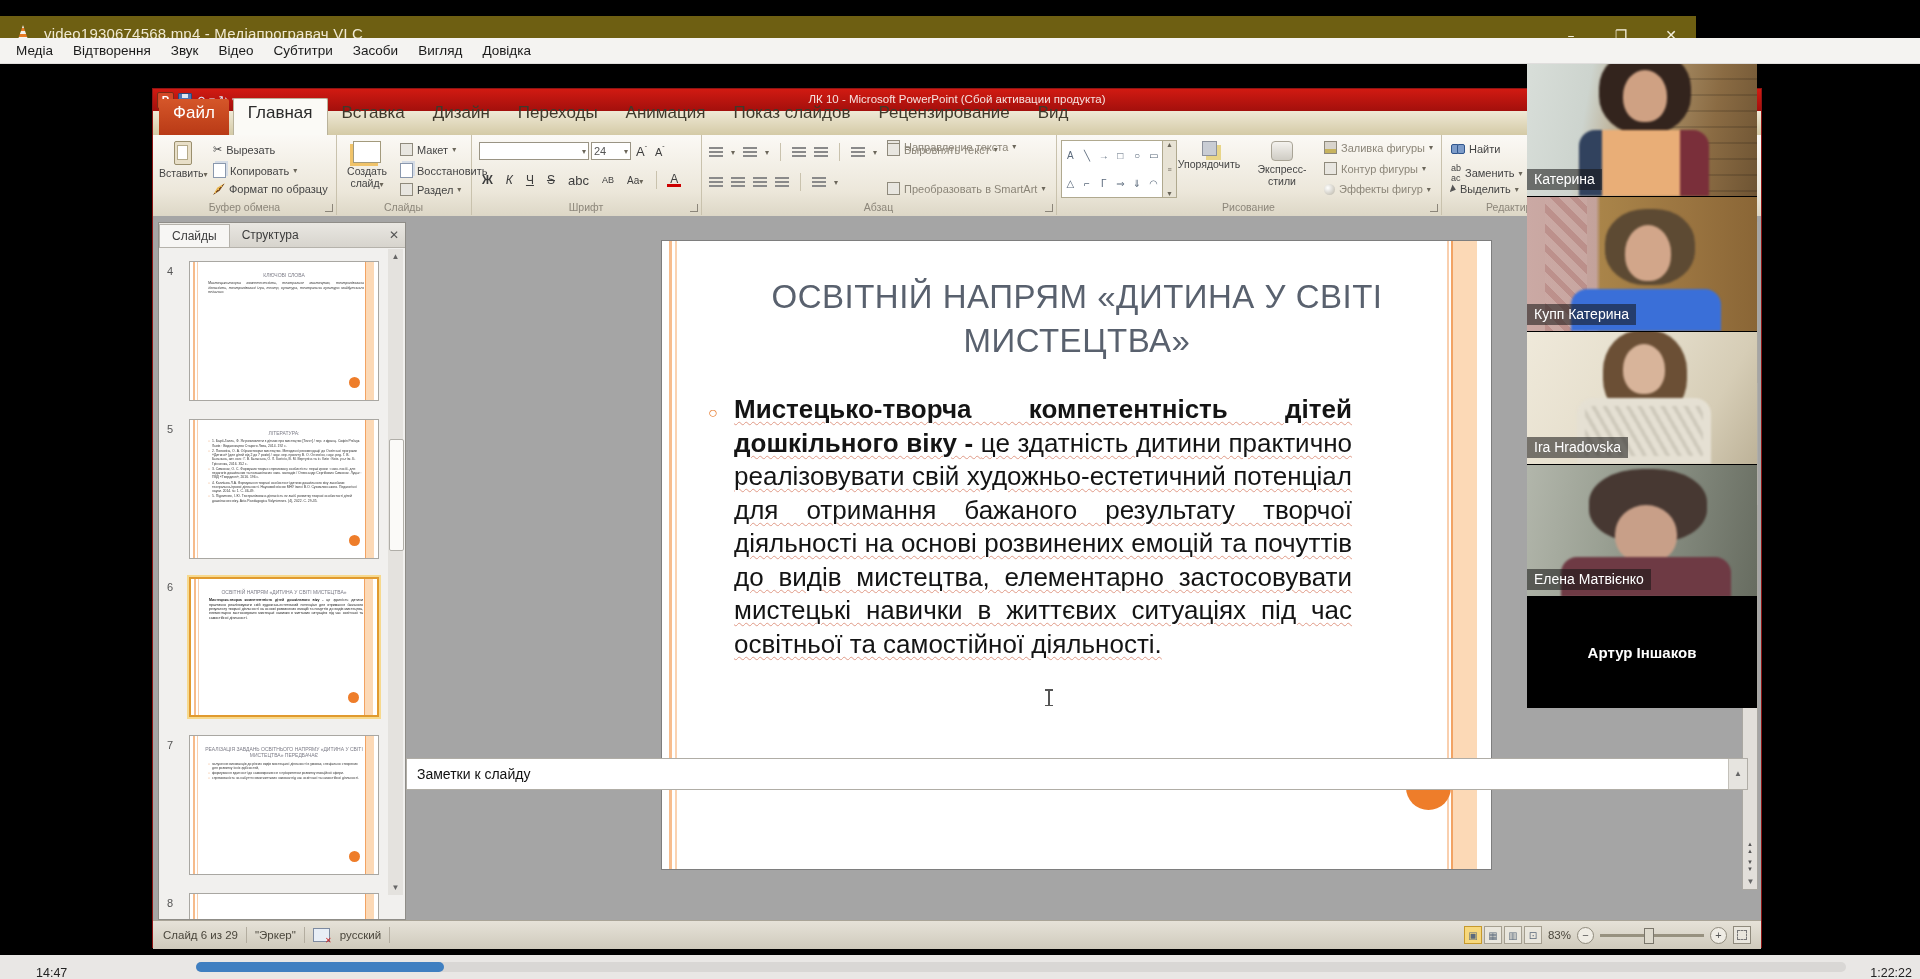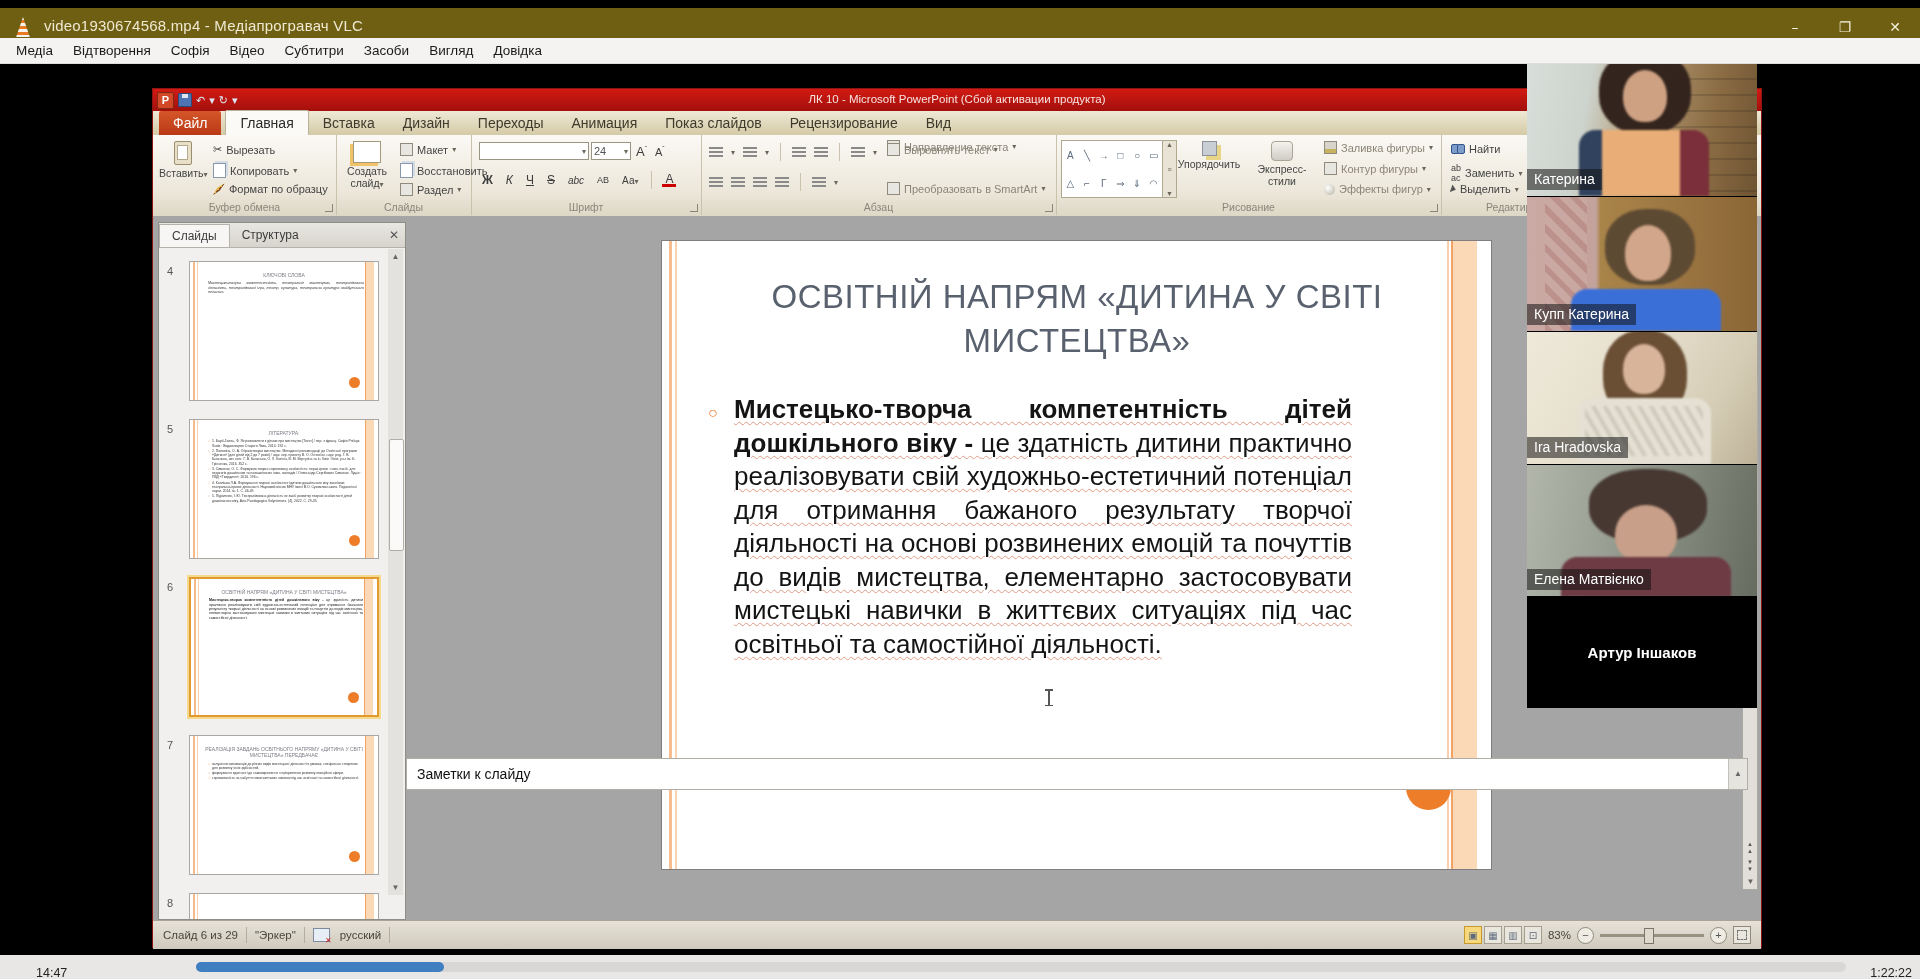--- a/index.html
+++ b/index.html
@@ -1,19 +1,19 @@
 <!DOCTYPE html>
 <html><head>
 <meta charset="utf-8">
 <style>
   html,body{margin:0;padding:0;width:1920px;height:979px;overflow:hidden;
     font-family:"Liberation Sans","DejaVu Sans",sans-serif;background:#000;}
   .a{position:absolute;}
   
-  #vlc-titlebar{left:0;top:8px;width:1920px;height:38px;background:#6e5f12;color:#efe9d2;}
+  #vlc-titlebar{left:0;top:16px;width:1696px;height:38px;background:#6e5f12;color:#efe9d2;}
   #vlc-cone{left:14px;top:9px;width:18px;height:20px;
     background:repeating-linear-gradient(180deg,#f5f3ee 0 3px,#e87a24 3px 6px);
     clip-path:polygon(50% 0,88% 100%,12% 100%);}
   #vlc-title{left:44px;top:9px;font-size:15px;letter-spacing:.2px;}
   .winbtns{right:0;top:0;height:38px;display:flex;}
   .winbtn{width:50px;height:38px;display:flex;align-items:center;justify-content:center;
     color:#f4efdc;font-size:14px;font-family:"DejaVu Sans",sans-serif;}
   #vlc-menubar{left:0;top:38px;width:1920px;height:26px;background:#f4f3f1;border-bottom:1px solid #e0dedd;
     display:flex;align-items:center;padding-left:6px;box-sizing:border-box;}
   .mitem{font-size:13.5px;color:#1a1a1a;padding:3px 10px;}
@@ -27,21 +27,21 @@
   #ppt{left:152px;top:24px;width:1610px;height:860px;background:#bfbcb4;border:1px solid #8e1414;box-sizing:border-box;}
   #ppt-titlebar{left:0;top:0;width:100%;height:22px;background:linear-gradient(#d11a12,#a30f0c);}
   #ppt-title{width:100%;text-align:center;top:4px;color:#f6e3e0;font-size:11.5px;}
   #qat{left:4px;top:2px;display:flex;gap:4px;align-items:center;height:18px;}
   .qicon{font-size:11px;color:#dce6f5;}
   #ppt-logo{width:15px;height:15px;background:#d24726;border:1px solid #7c2a16;border-radius:2px;
     color:#fff;font-size:11px;font-weight:bold;text-align:center;line-height:15px;}
   #qsave{width:12px;height:12px;background:#4f74b3;border:1px solid #2e4a79;border-radius:1px;}
   #qsave:before{content:"";display:block;width:6px;height:4px;background:#dfe6f2;margin:0 auto;}
   #tabrow{left:0;top:22px;width:100%;height:24px;background:linear-gradient(#efe9d6,#d4caa6);display:flex;align-items:flex-end;padding-left:6px;box-sizing:border-box;}
-  .tab{font-size:14px;color:#3f3a2c;padding:4px 14px 4px;}
+  .tab{font-size:17px;color:#3f3a2c;padding:4px 14px 12px;}
   .tab.file{background:linear-gradient(#d55629,#b93a16);color:#fff;border-radius:2px 2px 0 0;margin-right:4px;}
   .tab.active{background:#fbfaf6;color:#2b2b2b;border:1px solid #b9b29a;border-bottom:none;border-radius:2px 2px 0 0;}
   #ribbon{left:0;top:46px;width:100%;height:81px;background:linear-gradient(#fbf9f5,#ece7da 70%,#ddd7c6);
     border-bottom:1px solid #b7b09a;}
   .group{position:absolute;top:0;height:80px;border-right:1px solid #c9c2ad;}
   .glabel{position:absolute;bottom:2px;left:0;width:100%;text-align:center;font-size:10.5px;color:#8c867a;}
   .launcher{position:absolute;right:3px;bottom:3px;width:7px;height:7px;border-right:1px solid #8c867a;border-bottom:1px solid #8c867a;}
   .bigbtn{position:absolute;top:4px;width:48px;text-align:center;font-size:10.5px;color:#444;}
   .bigbtn .bicon{display:block;margin:2px auto 2px;}
   .rrow{position:absolute;font-size:11px;color:#444;display:flex;align-items:center;gap:4px;white-space:nowrap;}
@@ -178,21 +178,21 @@
   <div class="a winbtns">
     <span class="winbtn">–</span>
     <span class="winbtn">❐</span>
     <span class="winbtn">✕</span>
   </div>
 </div>
 
 <div class="a" id="vlc-menubar">
     <span class="mitem">Медіа</span>
     <span class="mitem">Відтворення</span>
-    <span class="mitem">Софія</span>
+    <span class="mitem">Звук</span>
     <span class="mitem">Відео</span>
     <span class="mitem">Субтитри</span>
     <span class="mitem">Засоби</span>
     <span class="mitem">Вигляд</span>
     <span class="mitem">Довідка</span>
   </div>
 
 <div class="a" id="video-area">
 
   <div class="a" id="ppt">
@@ -277,21 +277,21 @@
               <span class="dd">▾</span>
             </span>
           <span class="fbtn" style="font-size:13px;">А<sup style="font-size:7px;">ˆ</sup></span>
           <span class="fbtn" style="font-size:11px;">А<sup style="font-size:7px;">ˇ</sup></span>
         </div>
         <div class="rrow" style="left:8px;top:36px;gap:7px;">
           <span class="fbtn" style="font-weight:bold;">Ж</span>
           <span class="fbtn it">К</span>
           <span class="fbtn un">Ч</span>
           <span class="fbtn st">S</span>
-          <span class="fbtn" style="font-size:10px;font-style:italic;">abc</span>
+          <span class="fbtn" style="font-size:13px;">abc</span>
           <span class="fbtn" style="font-size:9px;">АВ</span>
           <span class="fbtn" style="font-size:10px;"><span>Аа</span><span class="dd">▾</span></span>
           <span class="sep"></span>
           <span class="fbtn clrA">А</span>
         </div>
         <div class="glabel">Шрифт</div>
         <div class="launcher"></div>
       </div>
 
       <div class="group" style="left:548px;width:355px;">

